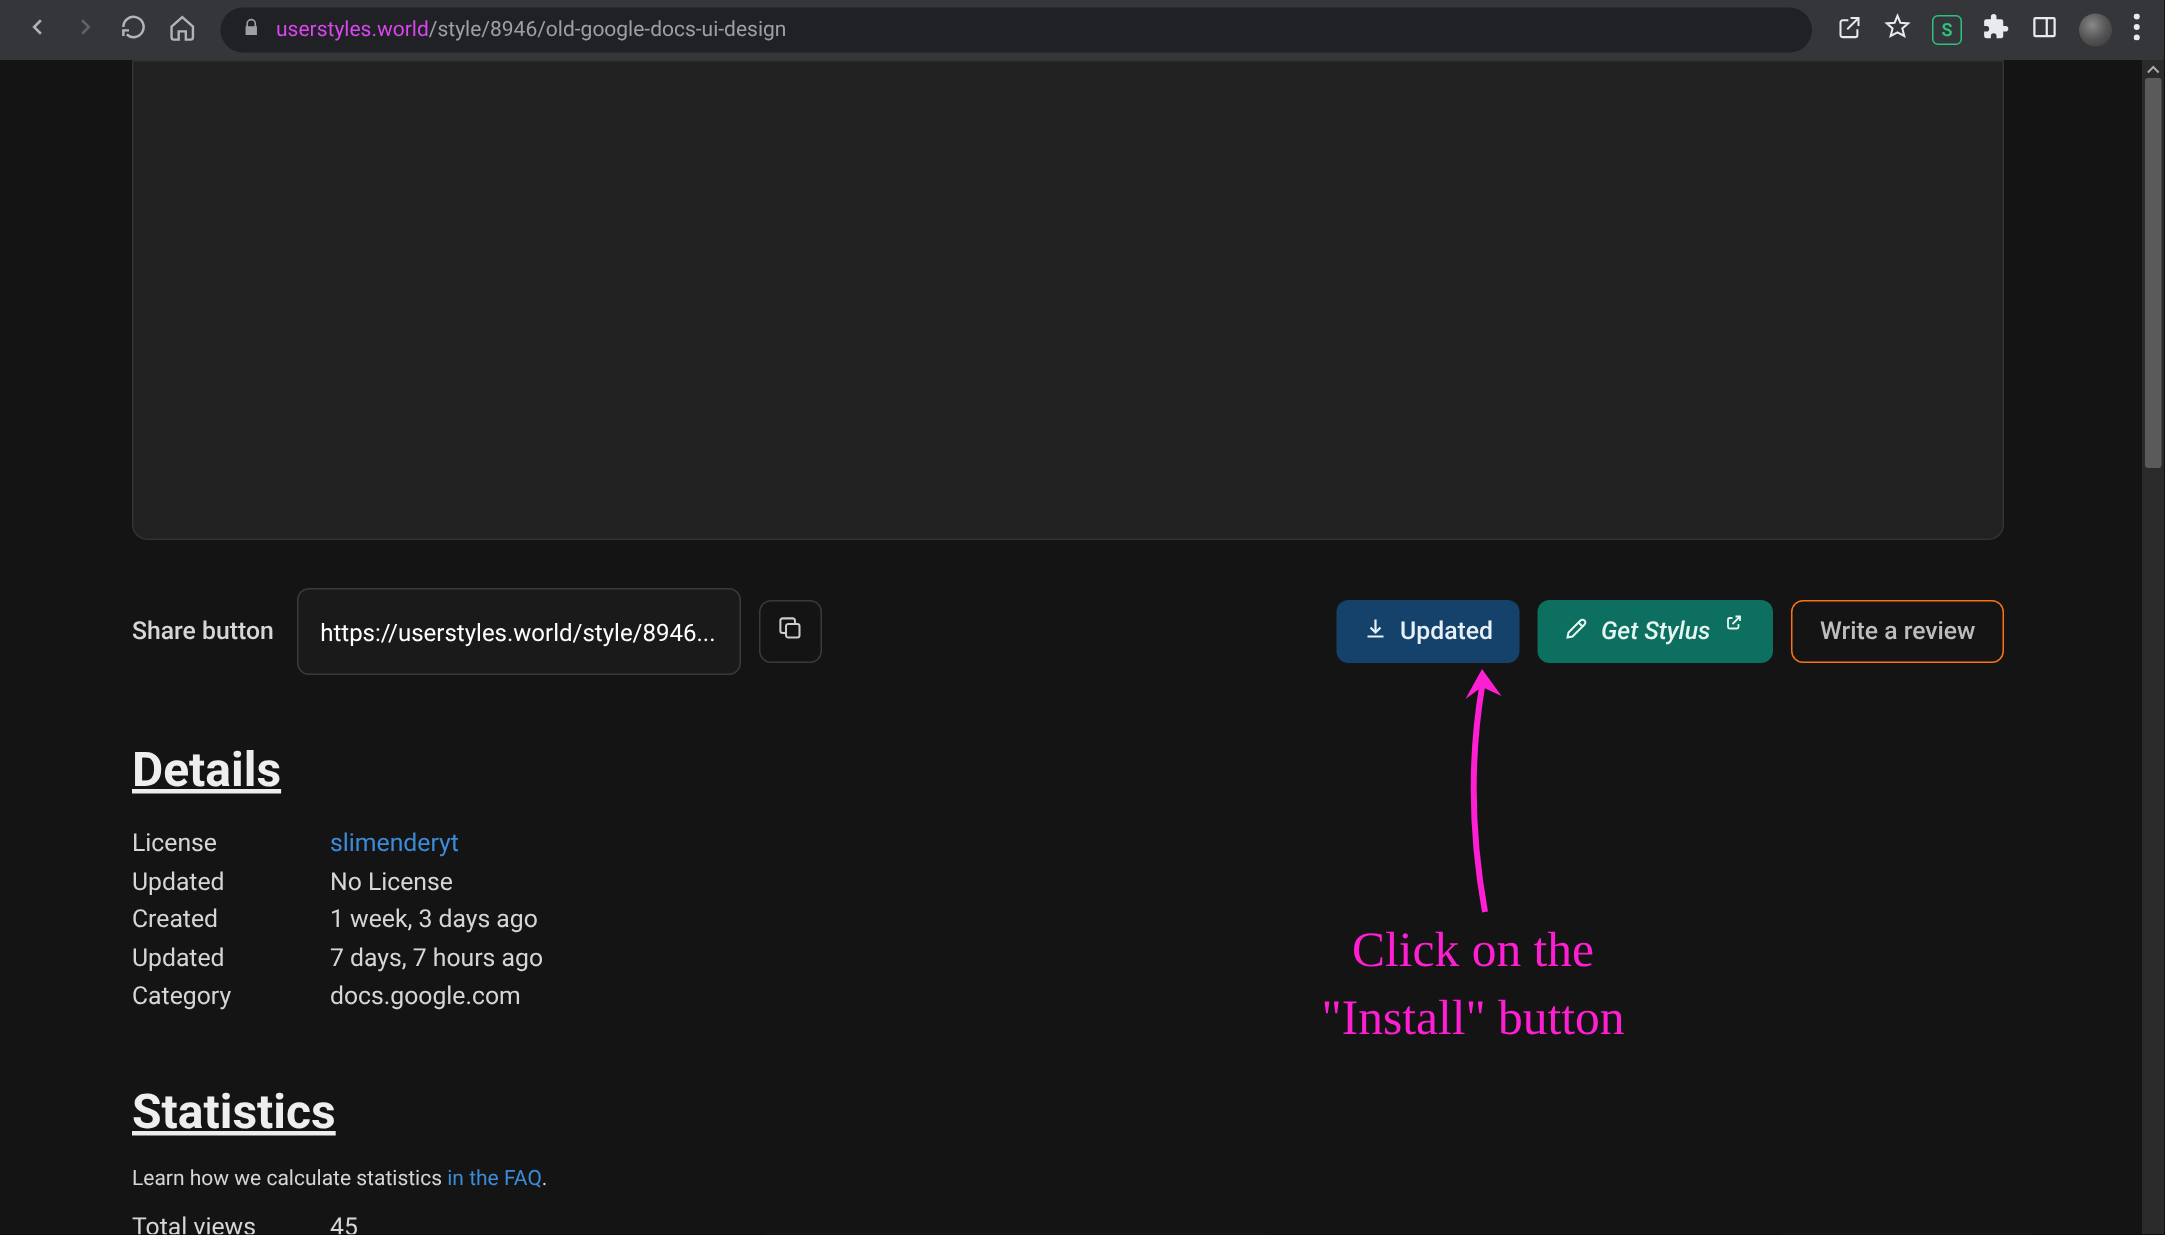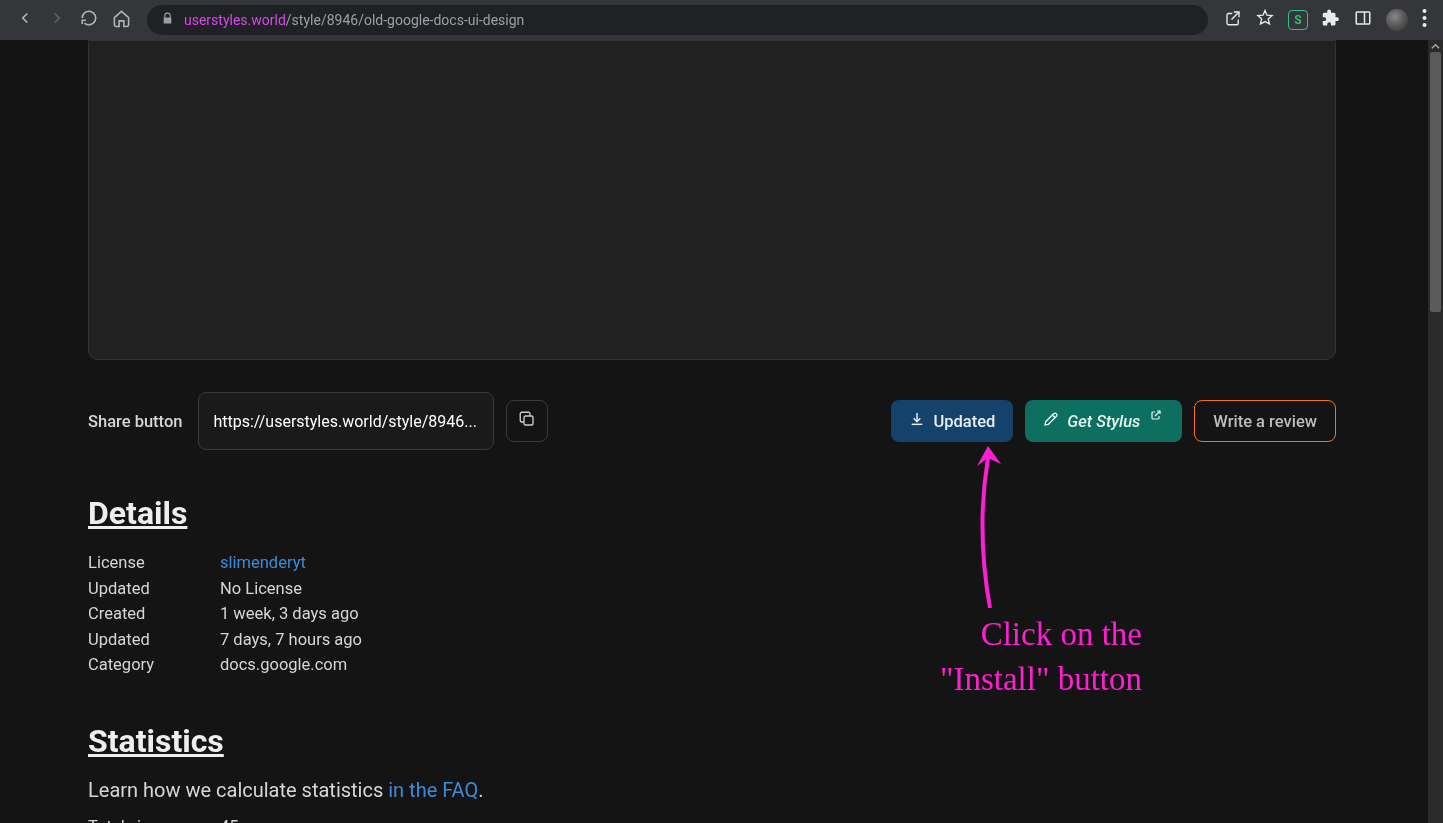--- a/index.html
+++ b/index.html
@@ -135,36 +135,36 @@
   font-weight: 700;
   color: #eee;
   text-decoration: underline;
   margin-top: 44px;
   margin-bottom: 18px;
 }
 .kv-row { display:flex; font-size: 16.5px; line-height: 1.55; }
 .kv-row .k { width: 132px; color:#d6d6d6; }
 .kv-row .v { color:#d6d6d6; }
 .link { color: #3c8bd9; }
-.stats-intro { font-size: 20px; margin-bottom: 12px; color:#d6d6d6; }
+.stats-intro { font-size: 14px; margin-bottom: 12px; color:#d6d6d6; }
 
 
 .annotation-arrow {
   position: absolute;
   left: 968px; top: 400px;
   pointer-events: none;
 }
 .annotation-text {
   position: absolute;
   left: 822px; top: 572px;
   font-family: "Comic Sans MS", "Segoe Script", cursive;
   font-size: 33px;
   color: #ff1fd2;
   line-height: 1.35;
-  text-align: right;
+  text-align: center;
   width: 320px;
   pointer-events: none;
 }
 </style>
 </head>
 <body>
 
 <div class="browser-chrome">
   <div class="nav-btns">
     <span>

